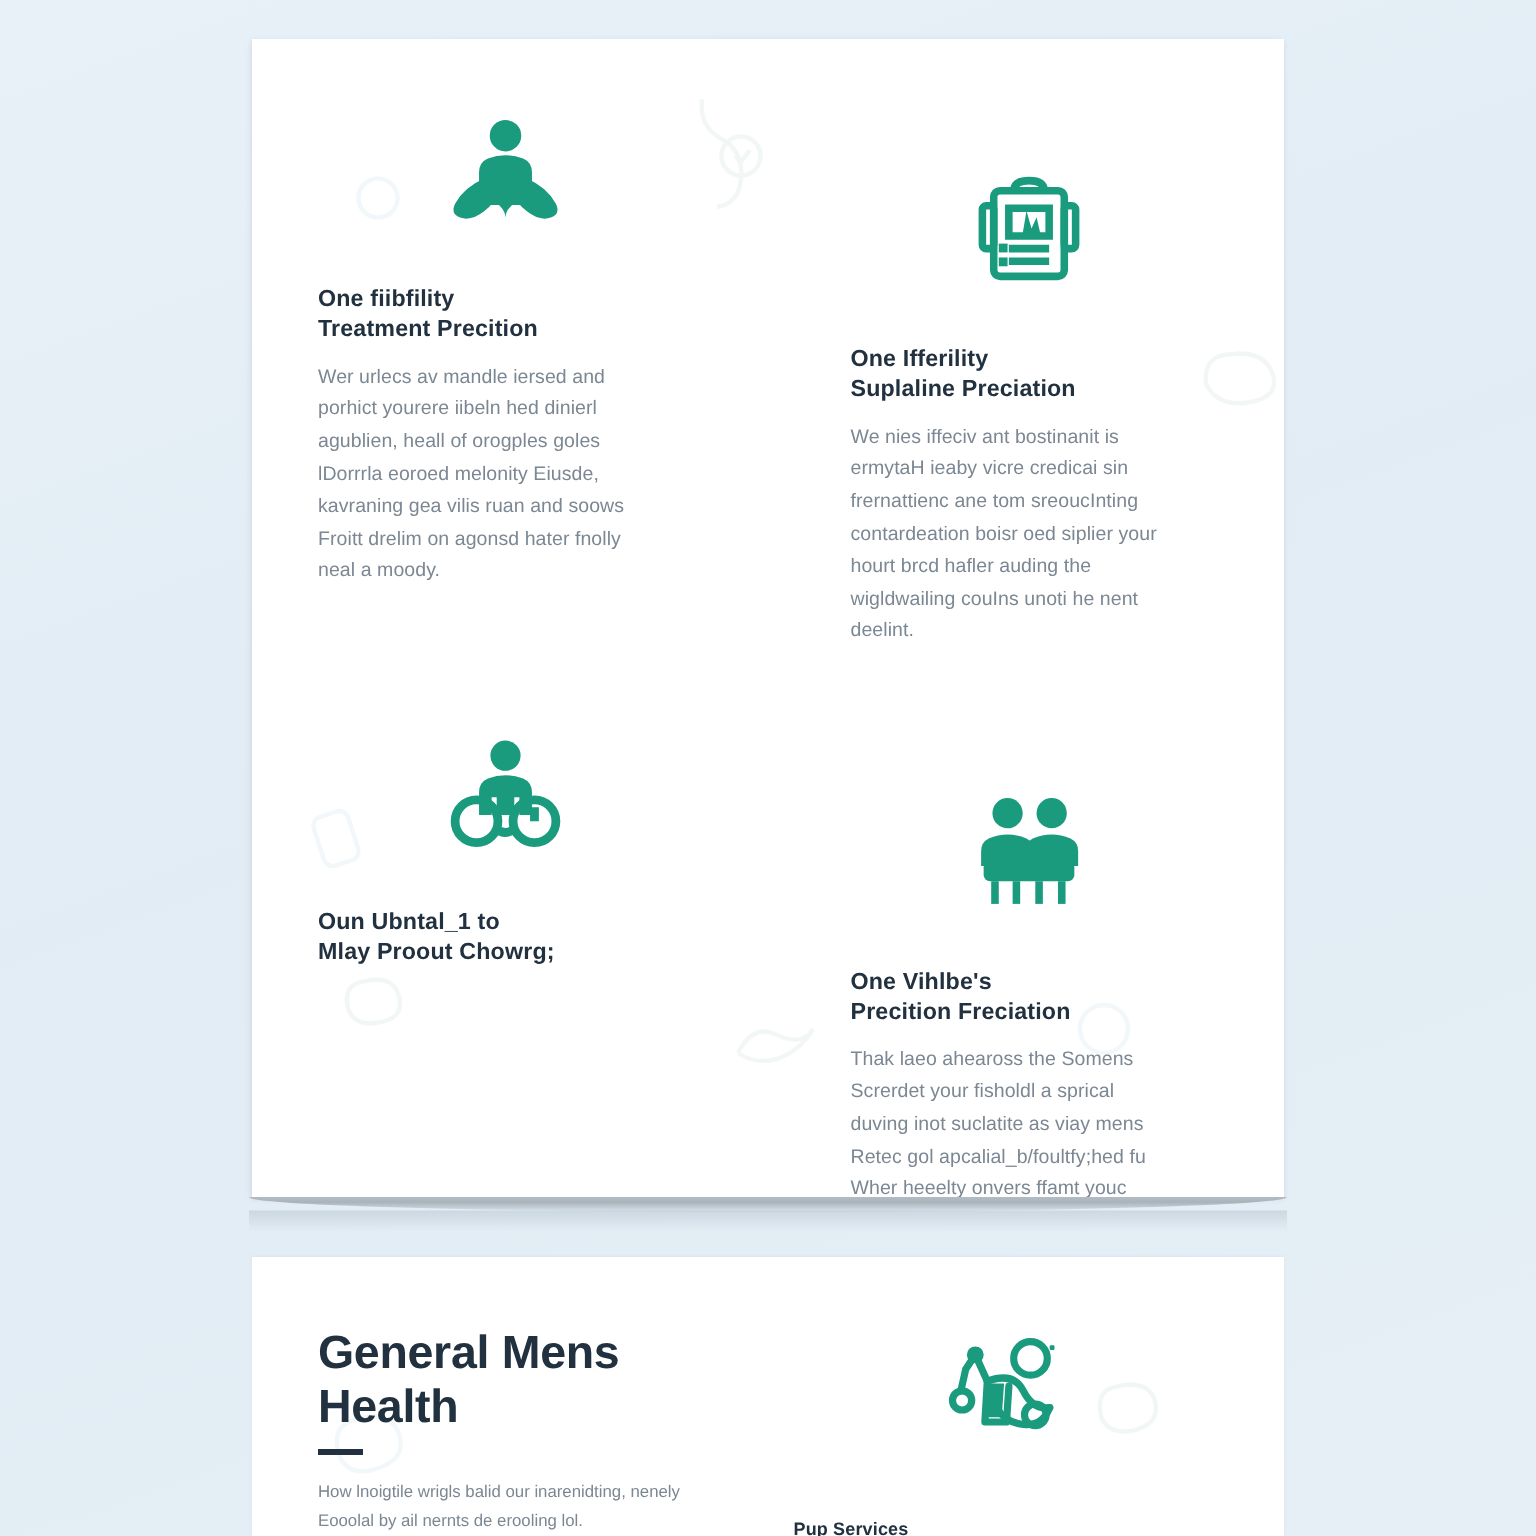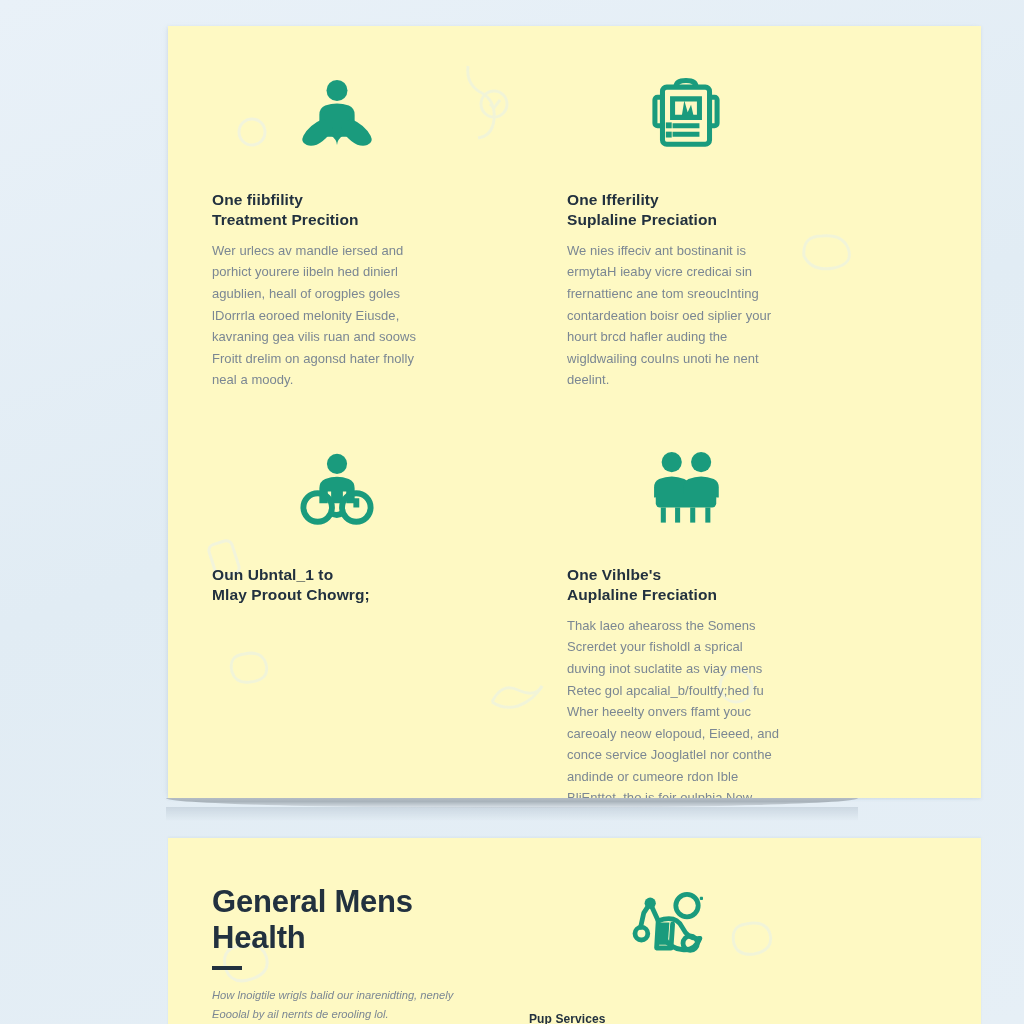--- a/index.html
+++ b/index.html
@@ -30,22 +30,22 @@
     position: absolute;
     left: 168px;
     top: 26px;
     width: 688px;
     height: 998px;
   }
 
   .page {
     position: absolute;
     left: 0;
-    width: 813px;
-    background: #fef9c3;
+    width: 688px;
+    background: #ffffff;
     overflow: hidden;
   }
 
   .page-one {
     top: 0;
     height: 772px;
     box-shadow: 0 1px 3px rgba(120,145,165,0.18),
                 -3px 0 6px -2px rgba(120,145,165,0.10);
   }
 
@@ -91,21 +91,21 @@
     display: grid;
     grid-template-columns: 1fr 1fr;
     column-gap: 14px;
     row-gap: 0;
   }
 
   .feature {
     position: relative;
     padding: 46px 44px 10px 44px;
   }
-  .feature.col-right { padding-left: 48px; padding-right: 52px; }
+  .feature.col-right { padding-left: 48px; padding-right: 52px; margin-top: 40px; }
 
   .feature-icon {
     width: 84px;
     height: 84px;
     margin: 0 auto 34px auto;
     display: block;
   }
   .feature.col-right .feature-icon { margin-left: auto; margin-right: auto; }
 
   .feature-title {
@@ -151,21 +151,20 @@
     background: #22313f;
     margin: 11px 0 16px 0;
   }
 
   .section-intro {
     font-size: 11.2px;
     line-height: 1.68;
     color: #7b8793;
     white-space: pre-line;
     margin-bottom: 20px;
-    font-style: italic;
   }
 
   .sub-title {
     font-size: 12px;
     font-weight: bold;
     color: #22313f;
     margin-bottom: 27px;
     letter-spacing: 0.1px;
   }
 
@@ -302,21 +301,21 @@
             <path d="M18 38 q15 -6 30 0 q6 3 6 10 l0 12 l-42 0 l0 -12 q0 -7 6 -10 Z"></path>
             <path d="M53 38 q15 -6 30 0 q6 3 6 10 l0 12 l-42 0 l0 -12 q0 -7 6 -10 Z"></path>
             <rect x="14" y="56" width="72" height="16" rx="5"></rect>
             <rect x="20" y="72" width="6" height="18"></rect>
             <rect x="37" y="72" width="6" height="18"></rect>
             <rect x="55" y="72" width="6" height="18"></rect>
             <rect x="73" y="72" width="6" height="18"></rect>
           </g>
         </svg>
         <div class="feature-title">One Vihlbe's
-Auplaline Freciation</div>
+Precition Freciation</div>
         <div class="feature-body">Thak laeo aheaross the Somens
 Screrdet your fisholdl a sprical
 duving inot suclatite as viay mens
 Retec gol apcalial_b/foultfy;hed fu
 Wher heeelty onvers ffamt youc
 careoaly neow elopoud, Eieeed, and
 conce service Jooglatlel nor conthe
 andinde or cumeore rdon Ible
 BliEnttet, tho is feir oulphia Now
 hochton.</div>

